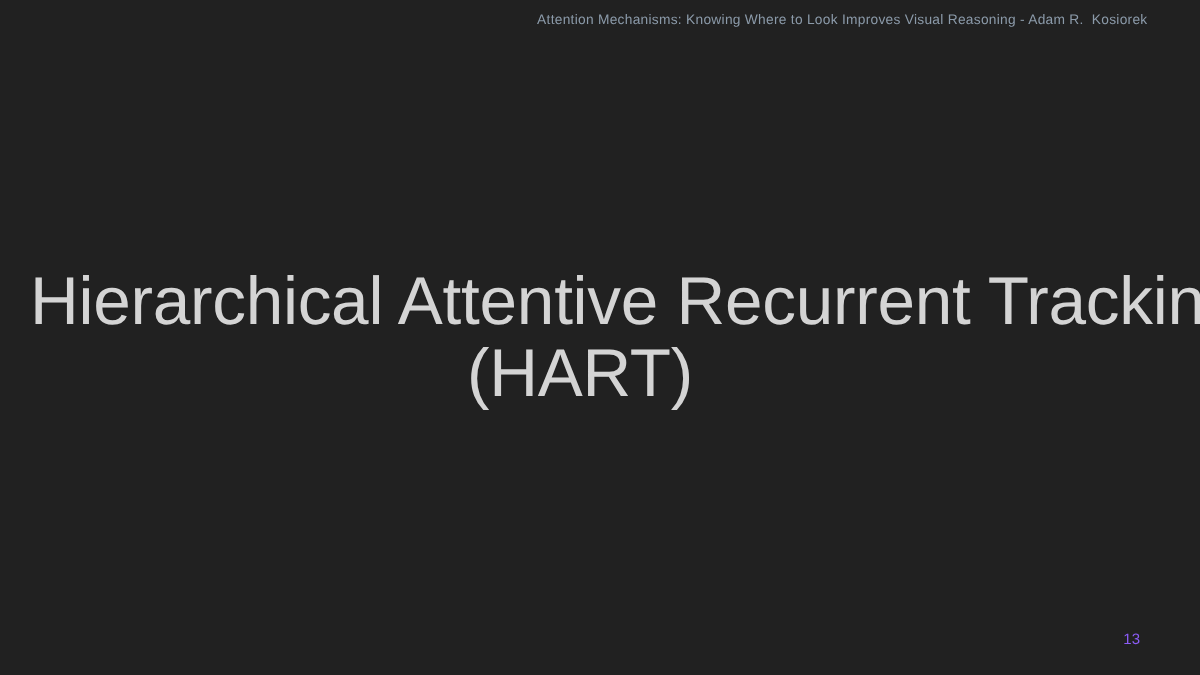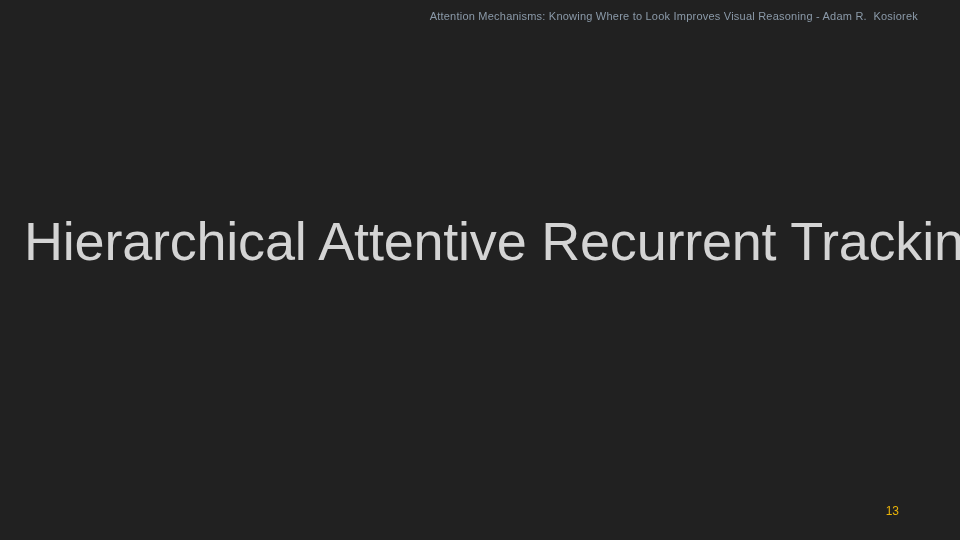--- a/index.html
+++ b/index.html
@@ -73,36 +73,37 @@
     font-family: "Liberation Sans", sans-serif;
   }
 
   #footer-citation .cite-italic {
     font-style: italic;
   }
 
   
   #slide-number {
     position: absolute;
-    right: 29px;
+    right: 16px;
     bottom: 22px;
     font-size: 12px;
     line-height: 14px;
-    color: #eab308;
+    color: #8b5cf6;
     white-space: pre;
     font-family: "Liberation Sans", sans-serif;
   }
 </style>
 </head>
 <body>
 
 <div id="slide">
 
   <div id="running-header">Attention Mechanisms: Knowing Where to Look Improves Visual Reasoning - Adam R.  Kosiorek</div>
 
   <div id="title-block">
     <span class="title-line">Hierarchical Attentive Recurrent Tracking</span>
+    <span class="title-line">(HART)</span>
   </div>
 
 
   <div id="slide-number">13</div>
 
 </div>
 
 </body></html>

